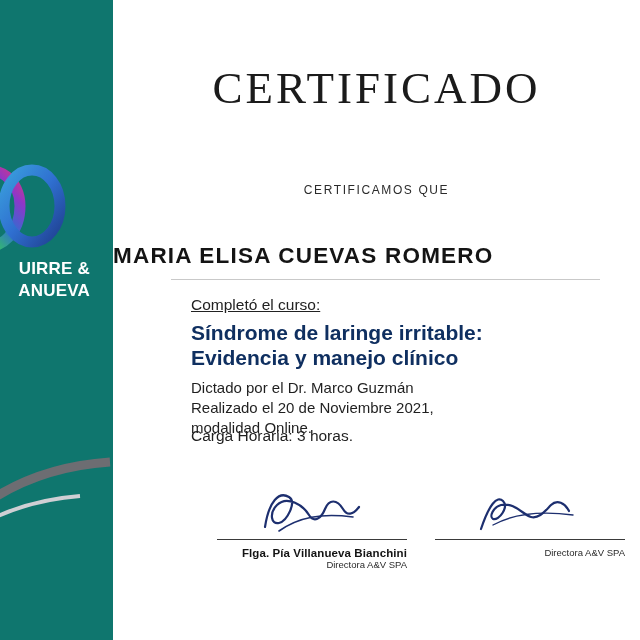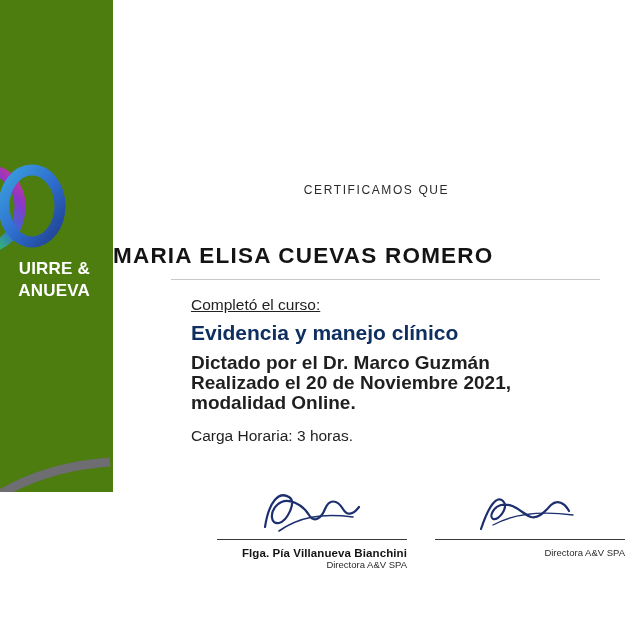--- a/index.html
+++ b/index.html
@@ -19,22 +19,22 @@
     background: #ffffff;
     overflow: hidden;
   }
 
   
   .left-panel {
     position: absolute;
     left: 0;
     top: 0;
     width: 113px;
-    height: 492px;
-    background: #4d7c0f;
+    height: 640px;
+    background: #0f766e;
     overflow: hidden;
   }
   .left-panel-inner {
     position: absolute;
     inset: 0;
     overflow: hidden;
   }
 
   
   .logo-mark {
@@ -136,24 +136,23 @@
   }
   .course-name {
     font-size: 21px;
     font-weight: 700;
     color: #0f2f60;
     line-height: 25px;
     margin-bottom: 8px;
   }
   .course-name span { display: block; }
   .detail-line {
-    font-size: 19px;
+    font-size: 15px;
     color: #1f1f1f;
     line-height: 20px;
-    font-weight: bold;
   }
   .workload {
     position: absolute;
     left: 78px;
     top: 427px;
     font-size: 15.5px;
     color: #1f1f1f;
   }
 
   
@@ -221,30 +220,32 @@
       <svg class="swoosh" viewBox="0 0 290 250">
         <path d="M10 250 C 30 150, 110 70, 230 62" fill="none" stroke="#6d6d72" stroke-width="9"></path>
         <path d="M0 240 C 26 168, 96 104, 200 96" fill="none" stroke="#cfcfd4" stroke-width="4"></path>
       </svg>
 
     </div>
   </div>
 
   <div class="content">
 
+    <div class="cert-title">CERTIFICADO</div>
 
     <div class="certify-line">CERTIFICAMOS QUE</div>
 
     <div class="recipient">MARIA ELISA CUEVAS ROMERO</div>
 
     <div class="divider"></div>
 
     <div class="body-block">
       <div class="completed-label">Completó el curso:</div>
       <div class="course-name">
+        <span>Síndrome de laringe irritable:</span>
         <span>Evidencia y manejo clínico</span>
       </div>
       <div class="detail-line">Dictado por el Dr. Marco Guzmán</div>
       <div class="detail-line">Realizado el 20 de Noviembre 2021,</div>
       <div class="detail-line">modalidad Online.</div>
     </div>
 
     <div class="workload">Carga Horaria: 3 horas.</div>
 
     <div class="sig left">

